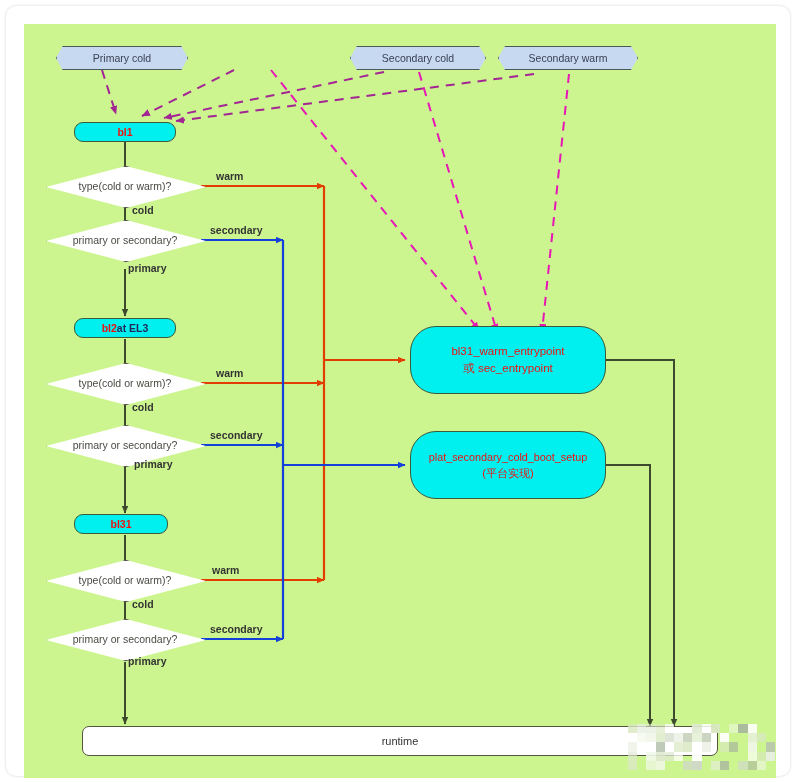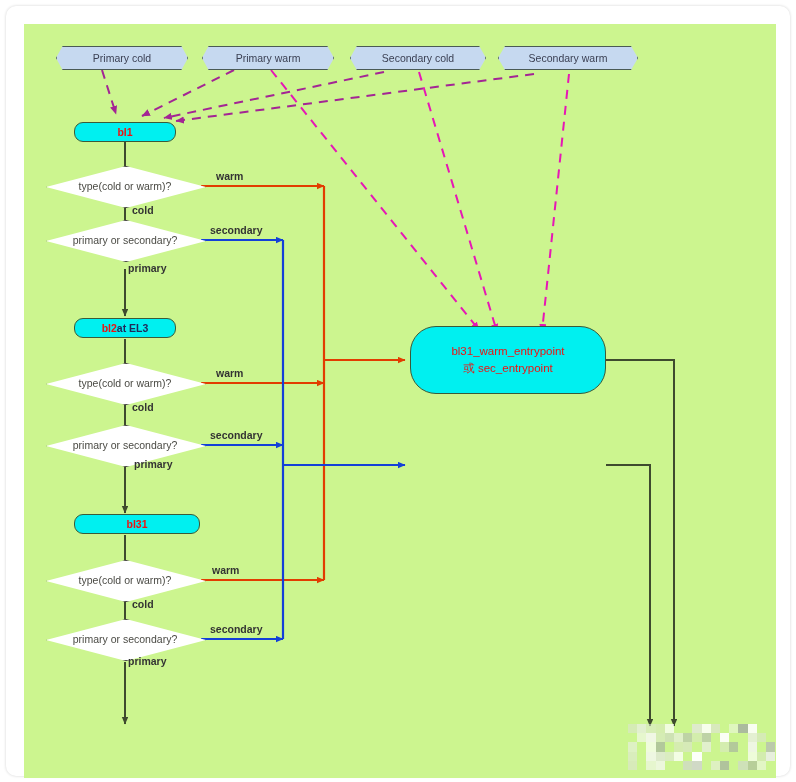--- a/index.html
+++ b/index.html
@@ -126,23 +126,20 @@
 
      <g stroke="#3e4a2e" stroke-width="2" fill="none" marker-end="url(#ah-dark)">
        <path d="M 582,336 L 650,336 L 650,702"></path>
        <path d="M 582,441 L 626,441 L 626,702"></path>
      </g>
    </svg>
 
    <div class="node hex" style="left:32px;top:22px;width:132px;">
      <span>Primary cold</span>
    </div>
-   <div class="node hex" style="left:178px;top:22px;width:132px;">
-     <span>Primary warm</span>
-   </div>
    <div class="node hex" style="left:326px;top:22px;width:136px;">
      <span>Secondary cold</span>
    </div>
    <div class="node hex" style="left:474px;top:22px;width:140px;">
      <span>Secondary warm</span>
    </div>
 
    <div class="node proc" style="left:50px;top:98px;width:102px;">
      <span>bl1</span>
    </div>
@@ -173,21 +170,21 @@
    <div class="elabel" style="left:192px;top:343px;">warm</div>
    <div class="elabel" style="left:108px;top:377px;">cold</div>
 
    <div class="node diamond" style="left:22px;top:401px;">
      <div class="dshape"></div>
      <div class="dtext">primary or secondary?</div>
    </div>
    <div class="elabel" style="left:186px;top:405px;">secondary</div>
    <div class="elabel" style="left:110px;top:434px;">primary</div>
 
-   <div class="node proc" style="left:50px;top:490px;width:126px;">
+   <div class="node proc" style="left:50px;top:490px;width:94px;">
      <span>bl31</span>
    </div>
 
    <div class="node diamond" style="left:22px;top:536px;">
      <div class="dshape"></div>
      <div class="dtext">type(cold or warm)?</div>
    </div>
    <div class="elabel" style="left:188px;top:540px;">warm</div>
    <div class="elabel" style="left:108px;top:574px;">cold</div>
 
@@ -196,21 +193,28 @@
      <div class="dtext">primary or secondary?</div>
    </div>
    <div class="elabel" style="left:186px;top:599px;">secondary</div>
    <div class="elabel" style="left:104px;top:631px;">primary</div>
 
    <div class="node bigproc" style="left:386px;top:302px;width:196px;height:68px;flex-direction:column;">
      <div>bl31_warm_entrypoint</div>
      <div>或 sec_entrypoint</div>
    </div>
 
-
+   <div class="node bigproc" style="left:386px;top:407px;width:196px;height:68px;flex-direction:column;">
+     <div style="font-size:10.8px;">plat_secondary_cold_boot_setup</div>
+     <div class="cjk">(平台实现)</div>
+   </div>
+
+   <div class="node runbar" style="left:58px;top:702px;width:636px;height:30px;">
+     <span>runtime</span>
+   </div>
 
    <div class="mosaic" style="left:604px;top:700px;width:148px;height:46px;">
           <i style="left: 0px; top: 0px; width: 9.2px; height: 9.2px; background: rgb(216, 232, 192); opacity: 0.79;"></i>
           <i style="left: 9.2px; top: 0px; width: 9.2px; height: 9.2px; background: rgb(232, 238, 224); opacity: 0.79;"></i>
           <i style="left: 18.4px; top: 0px; width: 9.2px; height: 9.2px; background: rgb(223, 233, 210); opacity: 0.58;"></i>
           <i style="left: 27.6px; top: 0px; width: 9.2px; height: 9.2px; background: rgb(216, 232, 192); opacity: 0.64;"></i>
           <i style="left: 36.8px; top: 0px; width: 9.2px; height: 9.2px; background: rgb(255, 255, 255); opacity: 0.72;"></i>
           <i style="left: 64.4px; top: 0px; width: 9.2px; height: 9.2px; background: rgb(223, 233, 210); opacity: 0.91;"></i>
           <i style="left: 73.6px; top: 0px; width: 9.2px; height: 9.2px; background: rgb(255, 255, 255); opacity: 0.83;"></i>
           <i style="left: 82.8px; top: 0px; width: 9.2px; height: 9.2px; background: rgb(216, 232, 192); opacity: 0.95;"></i>

